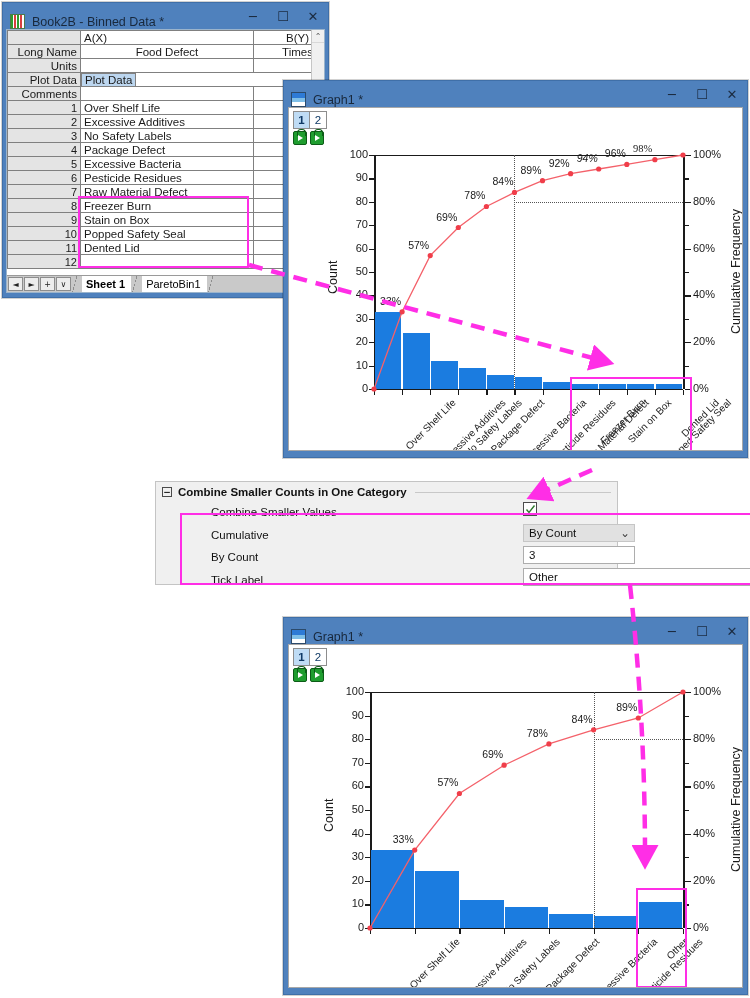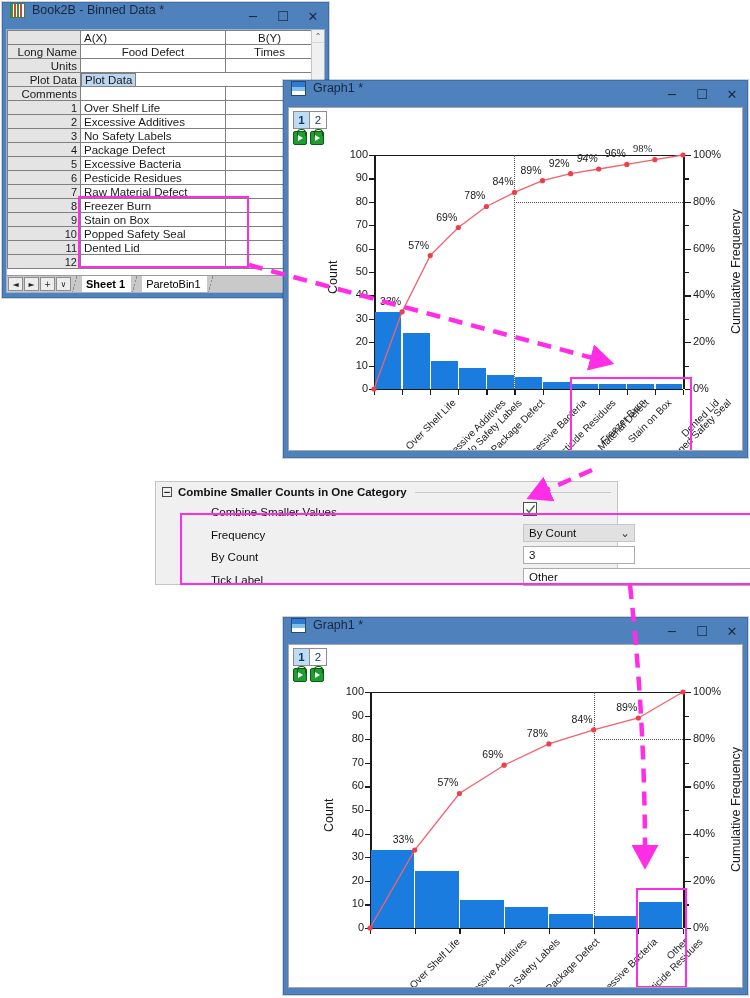--- a/index.html
+++ b/index.html
@@ -15,21 +15,21 @@
   
   .win {
     position: absolute;
     background: #4f81bd;
     border: 1px solid #3f6fa8;
     box-shadow: 0 0 0 1px rgba(0,0,0,.18);
   }
   .win-title {
     height: 26px;
     display: flex;
-    align-items: flex-start;
+    align-items: flex-end;
     padding-left: 7px;
     color: #18283c;
     font-size: 12.5px;
   }
   .win-title .wt-ico {
     width: 15px; height: 15px;
     margin-right: 7px;
     flex: 0 0 auto;
     position: relative;
   }
@@ -77,21 +77,21 @@
     height: 14px;
     padding: 0 3px;
     overflow: hidden;
     white-space: nowrap;
   }
   td.rowhdr { width: 73px; background:#e4e4e4; text-align:right; font-size:11px; }
   td.colhdr { background:#e4e4e4; text-align:center; }
   td.lbl    { width: 73px; background:#e4e4e4; text-align:right; }
   td.meta   { background:#fbfbd8; }
   td.plot   { background:#bcd6ef; text-align:center; }
-  td.ca     { width: 145px; background:#ffffff; text-align:left; }
+  td.ca     { width: 173px; background:#ffffff; text-align:left; }
   td.cb     { width: 88px;  background:#ffffff; text-align:right; padding-right:5px; }
   
   .vscroll {
     position:absolute; right:0; top:0; width:13px; bottom:0;
     background:#f0f0f0; border-left:1px solid #c6c6c6;
   }
   .vscroll .arr {
     height:13px; display:flex; align-items:center; justify-content:center;
     font-size:8px; color:#555; font-family:"DejaVu Sans", sans-serif;
     border-bottom:1px solid #d8d8d8;
@@ -596,21 +596,21 @@
   <div class="row" style="top:20px;">
     <span class="rowlabel">Combine Smaller Values</span>
   </div>
   <div class="chk" style="left:367px; top:20px;">
     <svg width="11" height="11" viewBox="0 0 11 11">
       <path d="M1.5 5.5 L4 8.5 L9.5 1.5" stroke="#2b7a2b" stroke-width="1.4" fill="none"></path>
     </svg>
   </div>
 
   <div class="row" style="top:43px;">
-    <span class="rowlabel">Frequency</span>
+    <span class="rowlabel">Cumulative</span>
   </div>
   <div class="combo" style="left:367px; top:42px; width:112px;">
     <span class="cv">By Count</span>
     <span class="chev">⌄</span>
   </div>
 
   <div class="row" style="top:65px;">
     <span class="rowlabel">By Count</span>
   </div>
   <div class="txtin" style="left:367px; top:64px; width:112px;">

